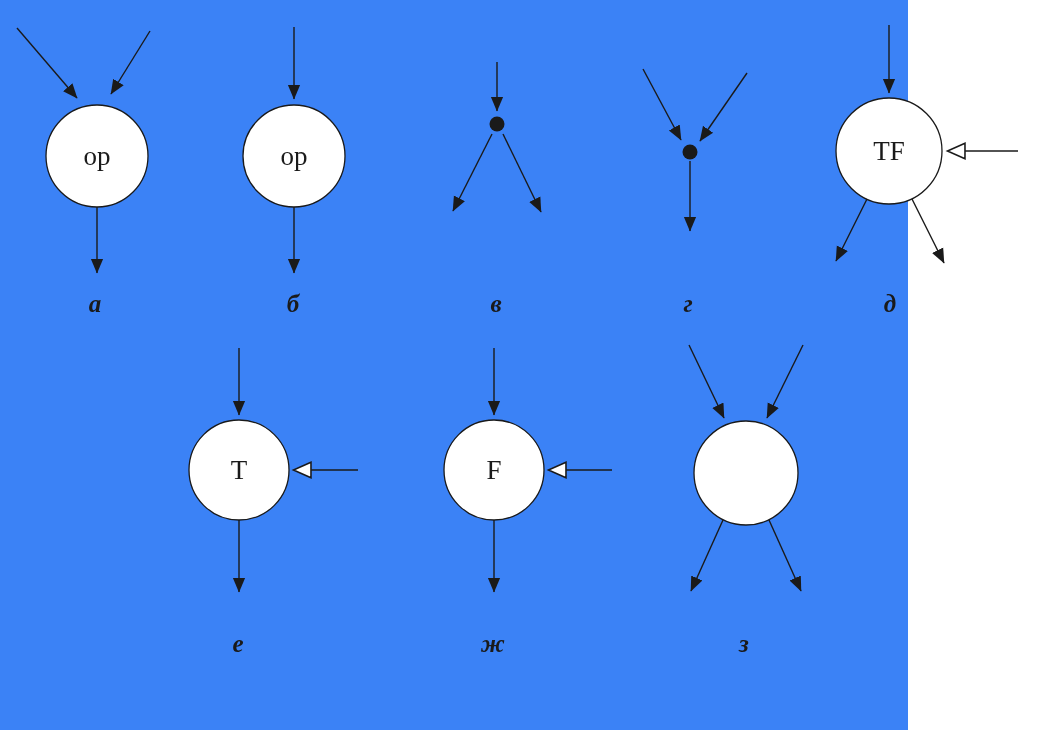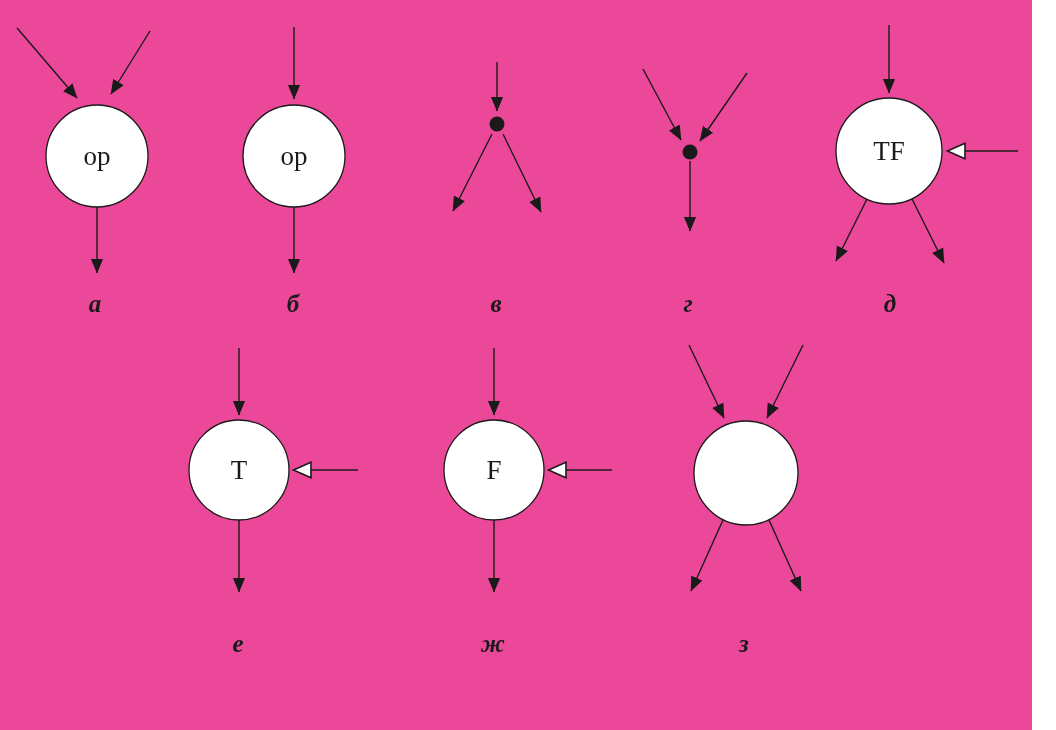--- a/index.html
+++ b/index.html
@@ -2,23 +2,23 @@
 <html><head>
 <meta charset="utf-8">
 <style>
   html, body {
     margin: 0;
     padding: 0;
     background: #ffffff;
   }
   .page {
     position: relative;
-    width: 1032px;
+    width: 908px;
     height: 730px;
-    background: #ec4899;
+    background: #3b82f6;
     font-family: "Liberation Serif", serif;
   }
   svg { display: block; }
   .edge {
     stroke: #1a1a1a;
     stroke-width: 1.4;
     fill: none;
   }
   .node {
     fill: #ffffff;

